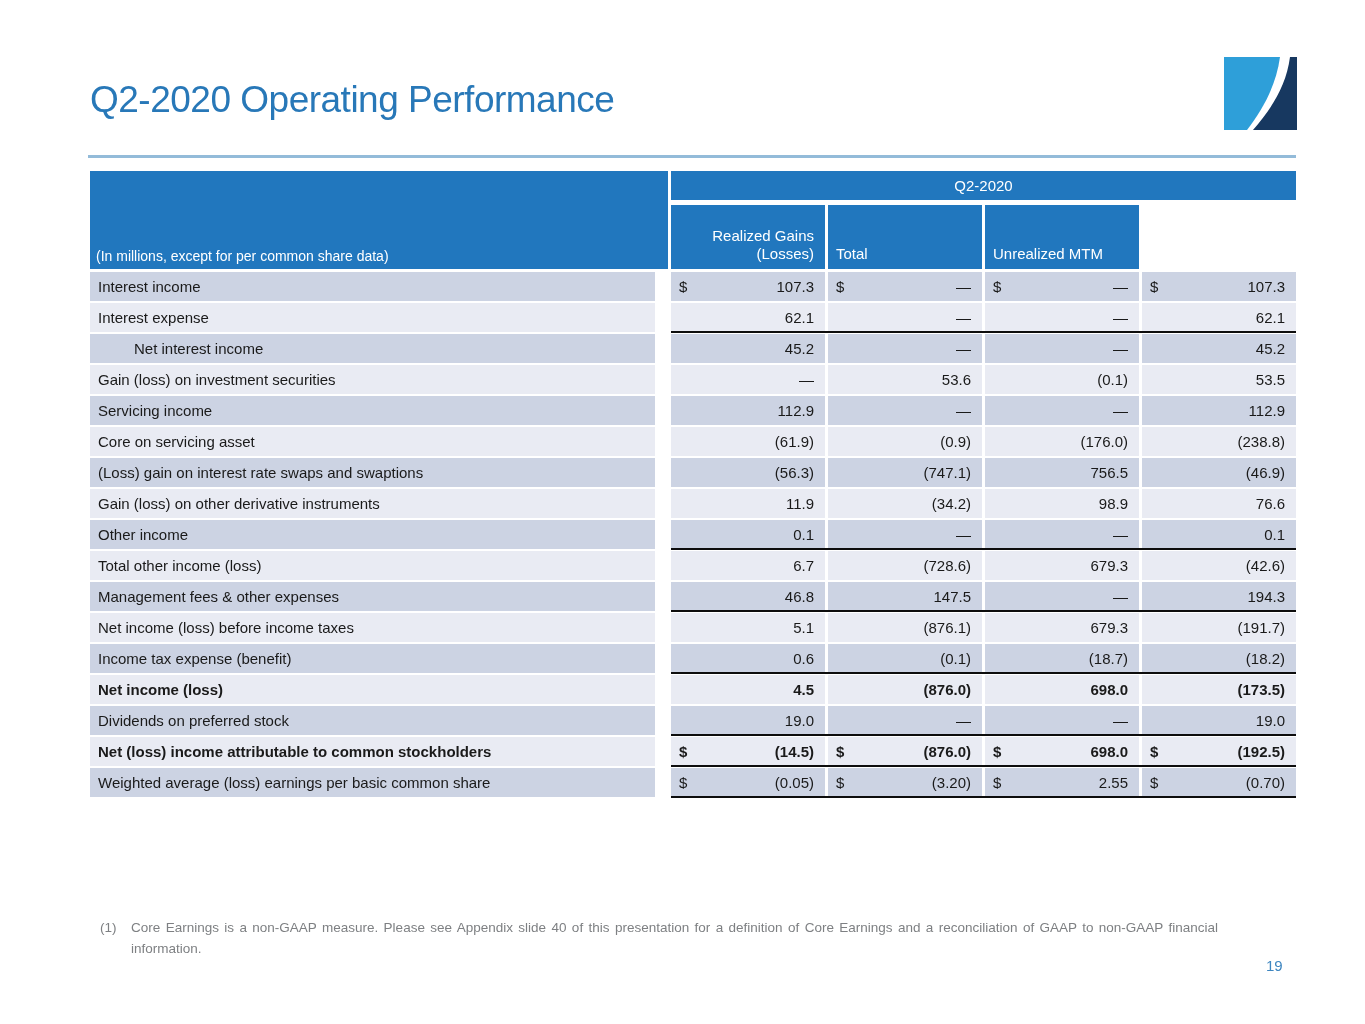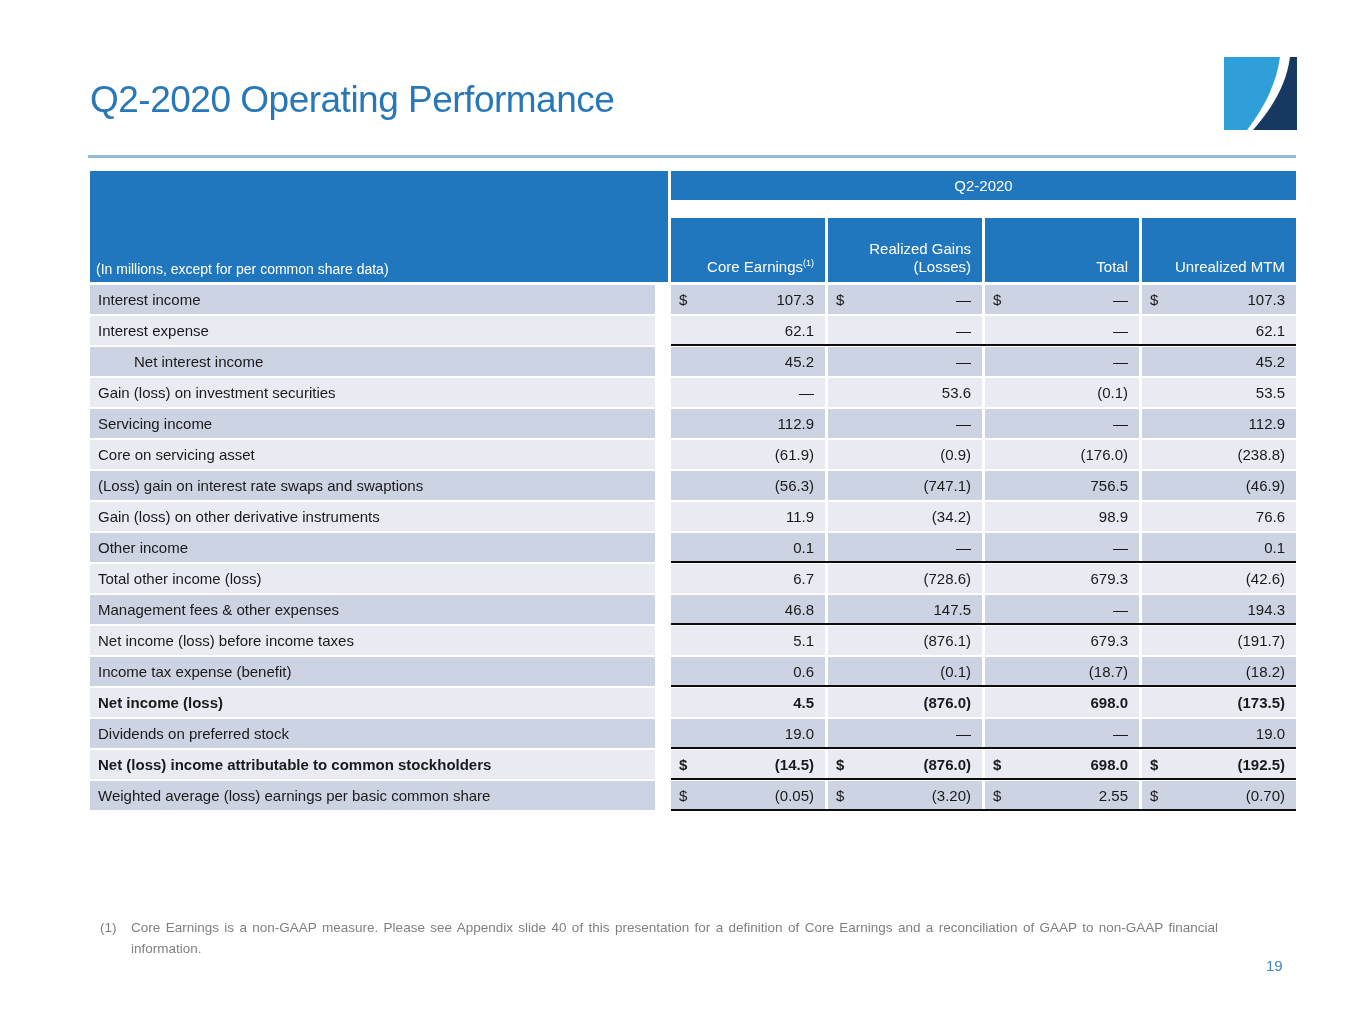--- a/index.html
+++ b/index.html
@@ -13,29 +13,29 @@
   }
   .rule{position:absolute;left:88px;top:155px;width:1208px;height:3px;background:var(--rule-blue);}
   .logo{position:absolute;left:1224px;top:57px;width:73px;height:73px;}
 
   .fin-table{position:absolute;left:90px;top:171px;width:1206px;font-size:15px;}
   .thead{display:flex;gap:3px;margin-bottom:3px;}
   .th-label{
     width:578px;box-sizing:border-box;background:var(--header-blue);color:#fff;
     display:flex;align-items:flex-end;padding:0 6px 5px 6px;font-size:14px;text-align:center;
   }
-  .th-right{flex:1;display:flex;flex-direction:column;gap:18px;}
+  .th-right{flex:1;display:flex;flex-direction:column;gap:5px;}
   .th-group{
     height:29px;background:var(--header-blue);color:#fff;
     display:flex;align-items:center;justify-content:center;font-size:15px;
   }
   .th-cols{display:flex;gap:3px;height:64px;}
   .th-col{
     width:154px;box-sizing:border-box;background:var(--header-blue);color:#fff;
-    display:flex;align-items:flex-end;justify-content:flex-end;text-align:right;
+    display:flex;align-items:flex-end;justify-content:flex-start;text-align:right;
     padding:0 11px 5px 8px;line-height:1.25;
   }
   .th-col sup{font-size:9px;line-height:0;}
 
   .row{display:flex;gap:16px;margin-bottom:2px;height:29px;}
   .row .cell{box-sizing:border-box;display:flex;align-items:center;}
   .row.dark .cell{background:var(--row-dark);}
   .row.light .cell{background:var(--row-light);}
   .row.bold{font-weight:bold;}
   .cell.label{width:578px;padding-left:8px;}
@@ -69,23 +69,20 @@
 
   <div class="rule"></div>
 
   <div class="fin-table">
     <div class="thead">
       <div class="th-label">(In millions, except for per common share data)</div>
       <div class="th-right">
         <div class="th-group">Q2-2020</div>
         <div class="th-cols">
             <div class="th-col">
-              <span>Core Earnings<sup>(1)</sup></span>
-            </div>
-            <div class="th-col">
               <span>Realized Gains (Losses)</span>
             </div>
             <div class="th-col">
               <span>Total</span>
             </div>
             <div class="th-col">
               <span>Unrealized MTM</span>
             </div>
           </div>
       </div>

